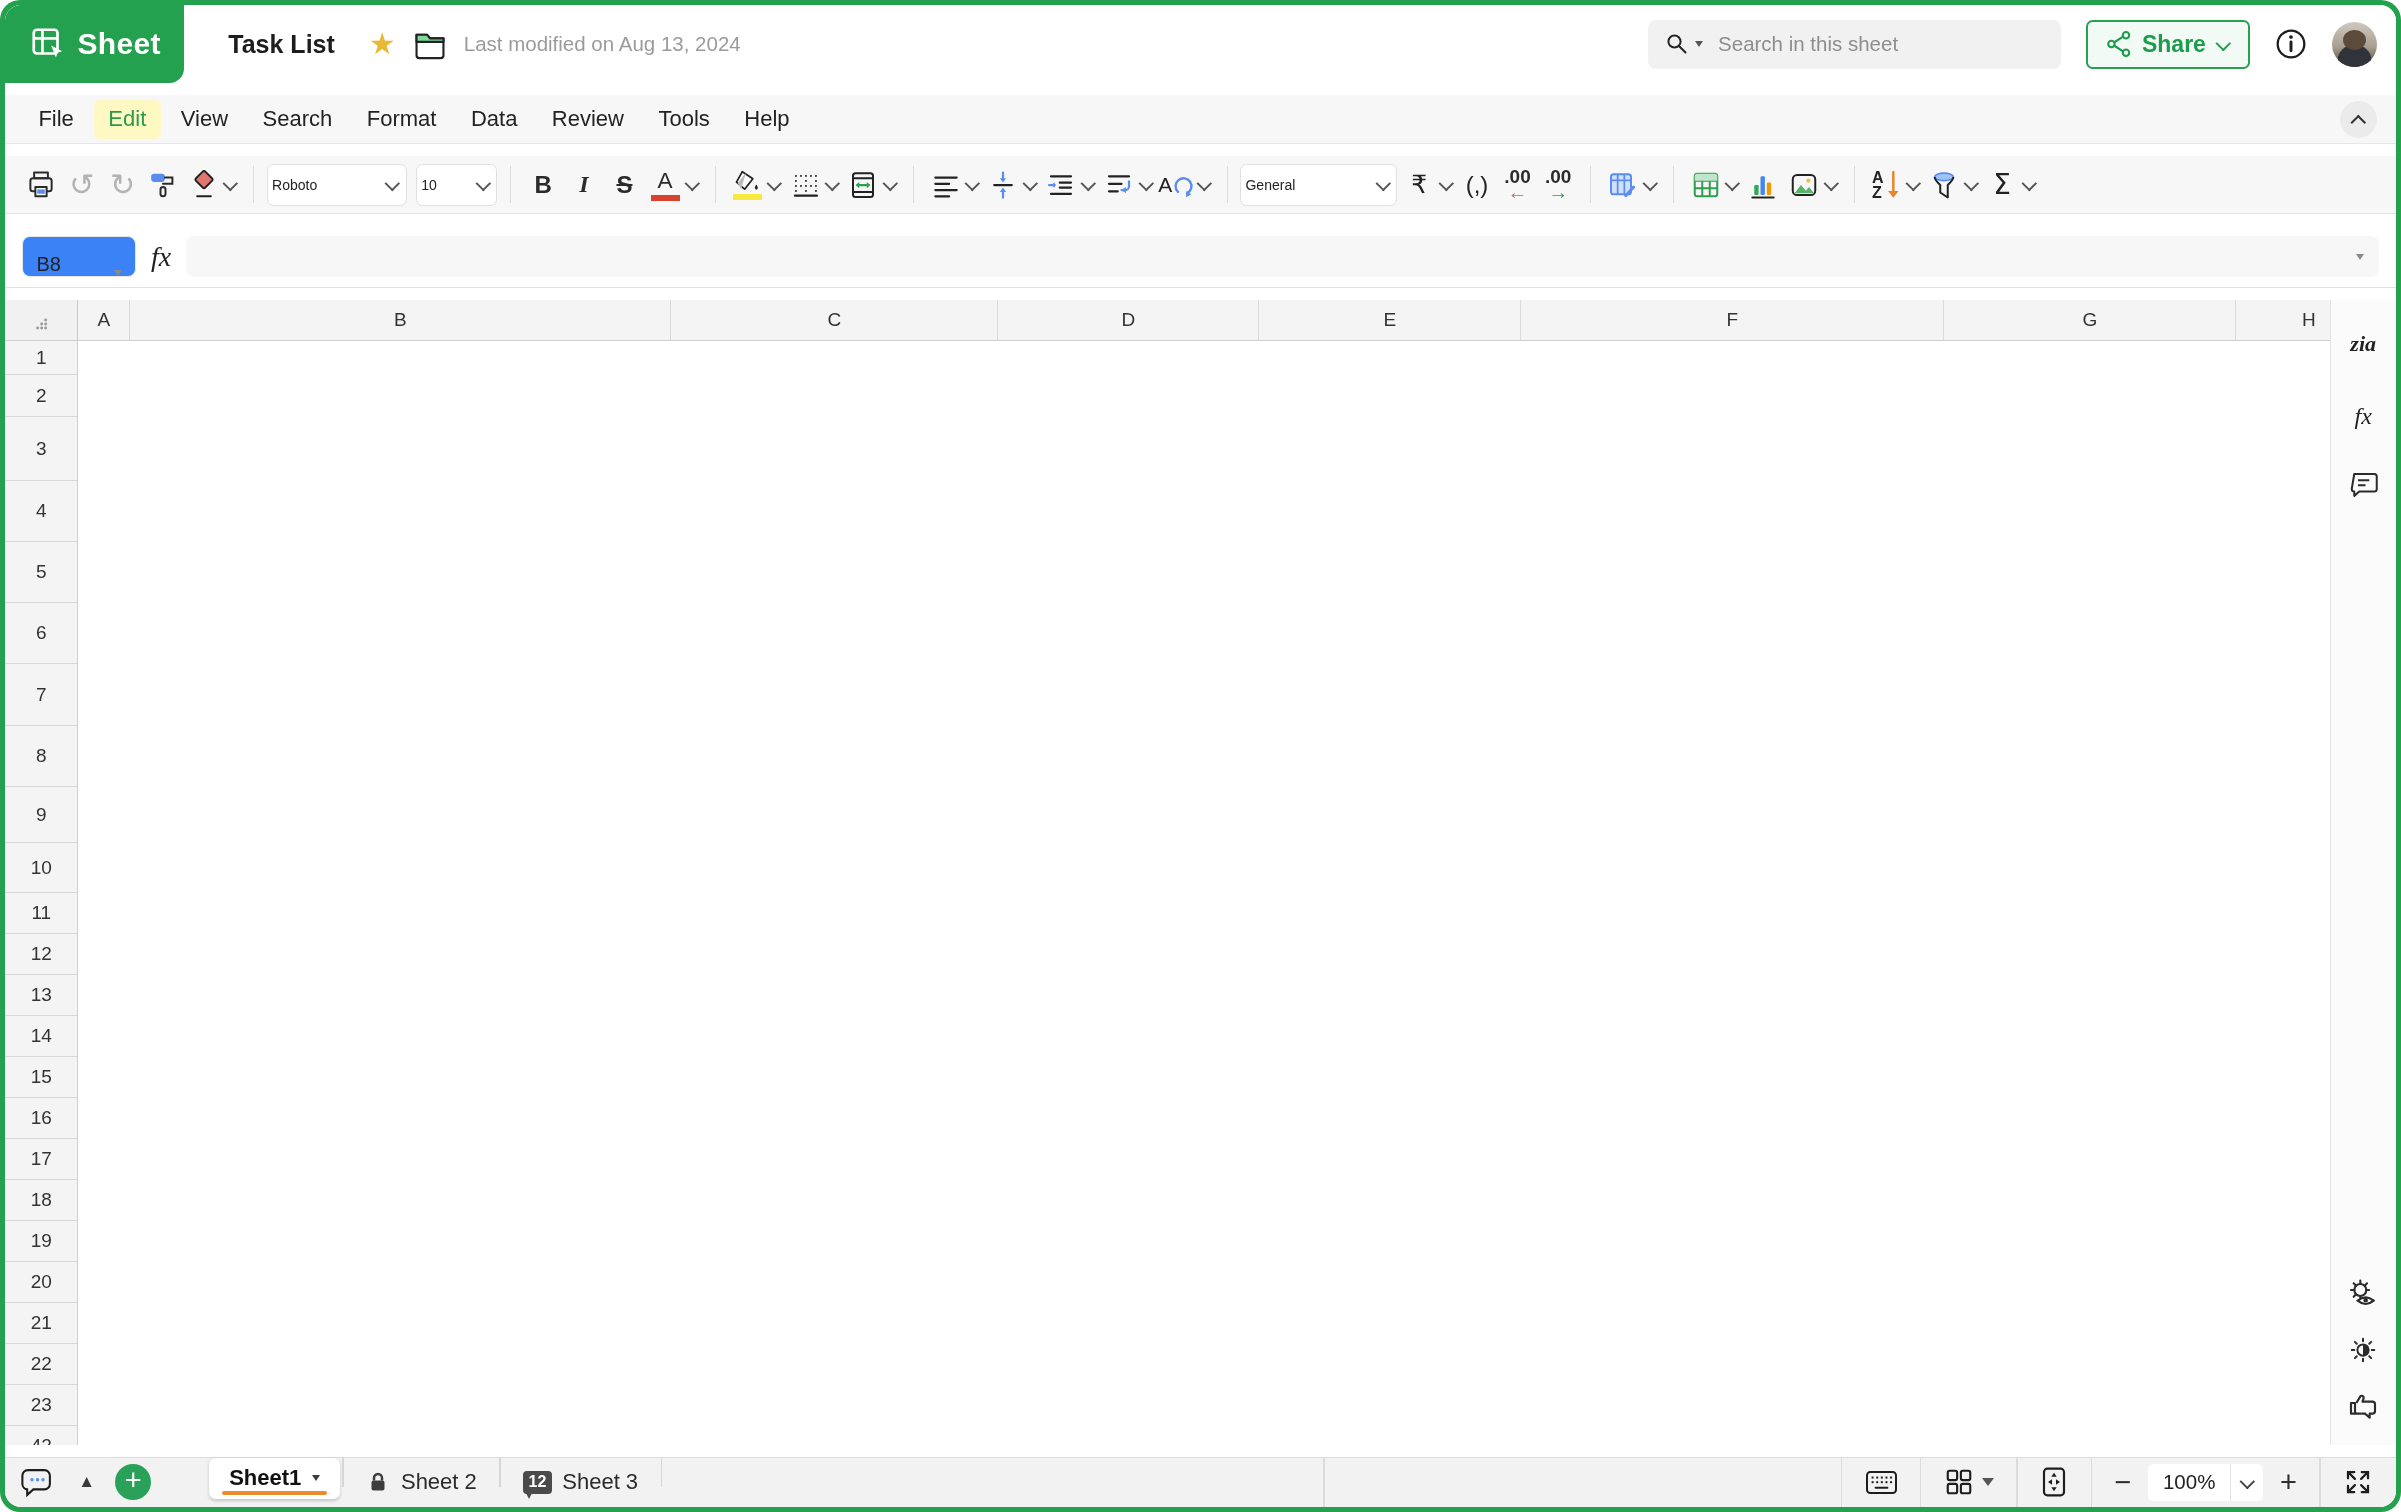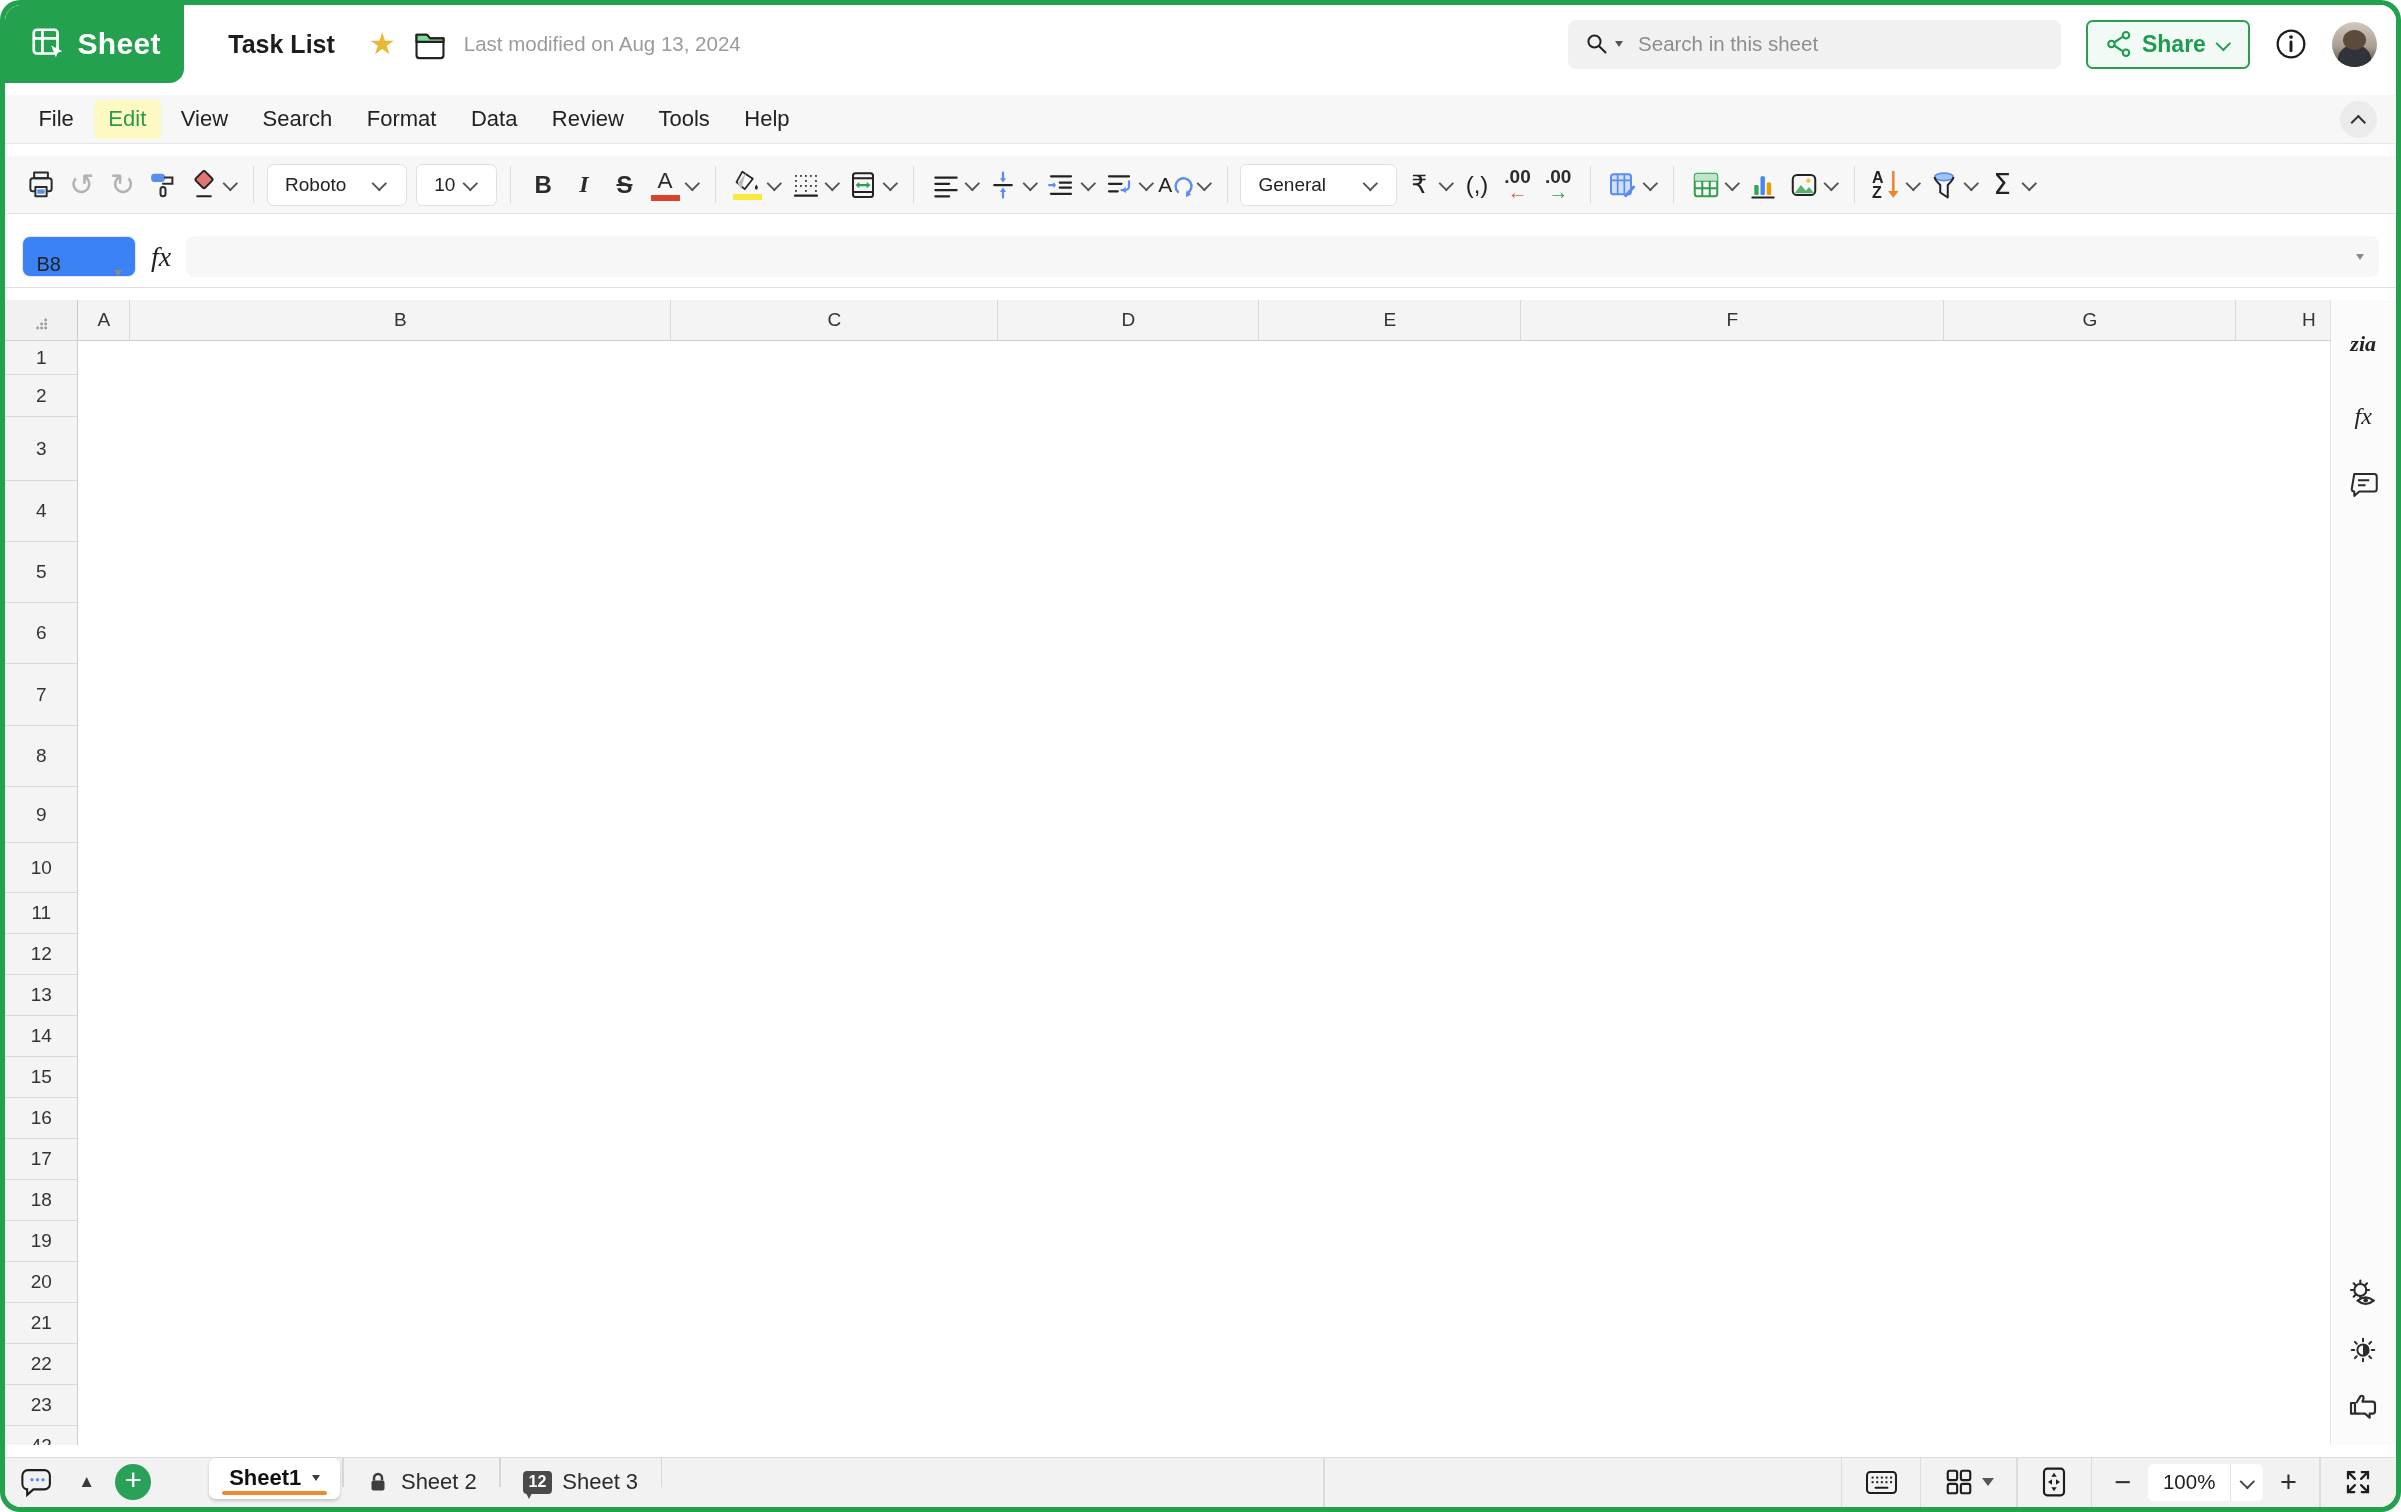--- a/index.html
+++ b/index.html
@@ -9,21 +9,21 @@
 
   
   .tophdr { height:78px; background:#fff; display:flex; align-items:center; flex:0 0 auto; }
   .logo { width:179px; height:78px; background:#23A14F; border-radius:0 0 14.6px 0; display:flex; align-items:center; justify-content:center; gap:10.6px; flex:0 0 auto; }
   .logo-text { color:#fff; font-size:30px; font-weight:bold; letter-spacing:0.3px; }
   .doc-title { font-size:25px; font-weight:bold; color:#1d1d1d; margin-left:44px; }
   .star { font-size:30px; color:#E9B935; margin-left:34px; line-height:1; }
   .folder { margin-left:17px; display:flex; }
   .modified { font-size:20.5px; color:#9b9b9b; margin-left:17px; }
   .hdr-right { margin-left:auto; display:flex; align-items:center; gap:25px; padding-right:18.5px; }
-  .searchbox { width:493px; height:49px; background:#f1f1f1; border-radius:8px; display:flex; align-items:center; padding:0 16px; gap:5.3px; }
+  .searchbox { width:413px; height:49px; background:#f1f1f1; border-radius:8px; display:flex; align-items:center; padding:0 16px; gap:5.3px; }
   .searchbox .ph { color:#8d8d8d; font-size:20.5px; margin-left:9.3px; }
   .tri { width:0; height:0; border-left:6px solid transparent; border-right:6px solid transparent; border-top:8px solid #555; }
   .tri.sm { border-left-width:4.6px; border-right-width:4.6px; border-top-width:6px; }
   .share-btn { height:49px; border:2px solid #27A052; border-radius:6.6px; background:#f2faf5; color:#1E9C4D; display:flex; align-items:center; gap:9.3px; padding:0 17px; font-size:23px; font-weight:bold; }
   .chev { display:inline-block; width:16px; height:16px; position:relative; }
   .chev::before { content:''; position:absolute; left:2.6px; top:1.3px; width:8.6px; height:8.6px; border-right:2.3px solid currentColor; border-bottom:2.3px solid currentColor; transform:rotate(45deg); }
   .avatar { width:45px; height:45px; border-radius:50%; background:linear-gradient(180deg,#cfc9c0 0%,#a99f91 55%,#4e463c 100%); overflow:hidden; position:relative; }
   .avatar::after { content:''; position:absolute; left:11.2px; top:8px; width:22.5px; height:20px; border-radius:50%; background:#5c4a3a; box-shadow:0 20px 0 5.3px #30343a; }
 
   
@@ -32,21 +32,21 @@
   .menu-item.active { color:#2C9A4E; background:#fef9c3; }
   .menu-collapse { margin-left:auto; width:37px; height:37px; border-radius:50%; background:#ebebeb; display:flex; align-items:center; justify-content:center; }
   .chev-up { display:inline-block; width:16px; height:16px; position:relative; }
   .chev-up::before { content:''; position:absolute; left:2.6px; top:5.3px; width:8.6px; height:8.6px; border-left:2.6px solid #333; border-top:2.6px solid #333; transform:rotate(45deg); }
 
   
   .toolbar { height:58px; background:#f7f7f7; border-bottom:0.7px solid #e3e3e3; display:flex; align-items:center; padding:0 17px; gap:2.6px; flex:0 0 auto; }
   .tbtn { height:42px; min-width:38px; display:flex; align-items:center; justify-content:center; border-radius:5.3px; color:#2b2b2b; position:relative; }
   .tchev { color:#555; margin:0 1.3px 0 -2.6px; }
   .tsep { width:0.7px; height:37px; background:#dcdcdc; margin:0 10.6px; flex:0 0 auto; }
-  .tselect { height:42px; background:#fff; border:0.7px solid #e0e0e0; border-radius:6.6px; display:flex; align-items:center; justify-content:space-between; padding:0 17px; font-size:19px; color:#222; }
+  .tselect { height:42px; background:#fff; border:0.7px solid #e0e0e0; border-radius:6.6px; display:flex; align-items:center; justify-content:space-between; padding:0 4px; font-size:14px; color:#222; }
   .tb-text { font-size:24px; font-weight:bold; color:#2b2b2b; }
   .undo-redo { font-size:30px; color:#b3b3b3; font-family:"DejaVu Sans",sans-serif; }
   .fontcolor { display:flex; flex-direction:column; align-items:center; }
   .fontcolor .bar { width:29px; height:6px; margin-top:1.3px; }
   .num-dec { font-size:19px; font-weight:bold; color:#2b2b2b; line-height:.8; display:flex; flex-direction:column; align-items:center; }
   .num-dec .arr { font-size:20px; font-weight:normal; }
 
   
   .fxbar { height:62px; background:#fff; display:flex; align-items:center; padding:0 17px; gap:14.6px; border-bottom:0.7px solid #e0e0e0; flex:0 0 auto; }
   .namebox { width:114px; height:41px; background:#3b82f6; border:0.7px solid #e6e6e6; border-radius:8px; display:flex; align-items:flex-end; justify-content:space-between; padding:0 13.2px; font-size:20px; color:#222; }

